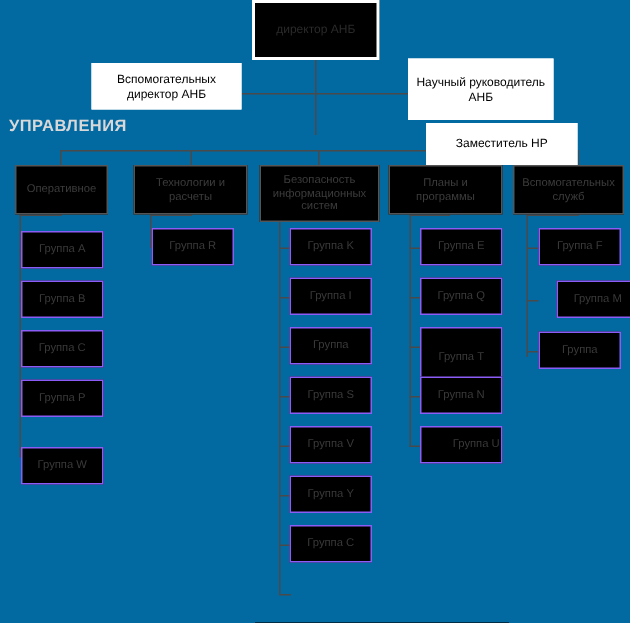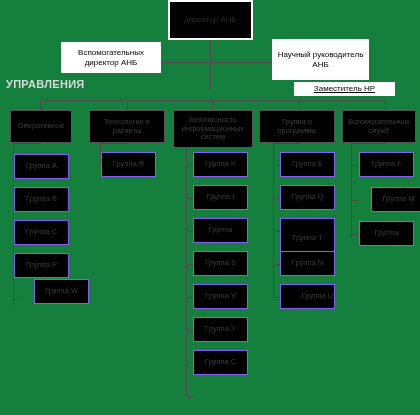--- a/index.html
+++ b/index.html
@@ -1,20 +1,20 @@
 <!DOCTYPE html>
 <html><head>
 <meta charset="utf-8">
 <title>NSA Org Chart</title>
 <style>
   html,body{margin:0;padding:0;background:#000;}
   #root{
     position:relative;
     width:420px;height:415px;
-    background:#15803d;
+    background:#0369a1;
     font-family:"Liberation Sans", sans-serif;
     overflow:hidden;
   }
   .line{position:absolute;background:#4a4a4a;}
   .box{
     position:absolute;
     box-sizing:border-box;
     display:flex;align-items:center;justify-content:center;
     text-align:center;
     line-height:1.15;
@@ -121,57 +121,57 @@
   </div>
 
   <div class="box light" style="left:61px;top:42px;width:100px;height:31px;">
     <span>Вспомогательных директор АНБ</span>
   </div>
 
   <div class="box light" style="left:272px;top:39px;width:97px;height:41px;z-index:3;">
     <span>Научный руководитель АНБ</span>
   </div>
 
-  <div class="box light" style="left:294px;top:82px;width:101px;height:14px;z-index:2;text-decoration:underline;">
+  <div class="box light" style="left:284px;top:82px;width:101px;height:28px;z-index:2;">
     <span>Заместитель НР</span>
   </div>
 
   <div class="section-label" style="left:6px;top:78px;">
     <span>УПРАВЛЕНИЯ</span>
   </div>
 
   <div class="box dept" style="left:10px;top:110px;width:62px;height:33px;">
     <span>Оперативное</span>
   </div>
   <div class="box dept" style="left:89px;top:110px;width:76px;height:33px;">
     <span>Технологии и расчеты</span>
   </div>
   <div class="box dept" style="left:173px;top:110px;width:80px;height:38px;">
     <span>Безопасность информационных систем</span>
   </div>
   <div class="box dept" style="left:259px;top:110px;width:76px;height:33px;">
-    <span>Группа и программы</span>
+    <span>Планы и программы</span>
   </div>
   <div class="box dept" style="left:342px;top:110px;width:74px;height:33px;">
     <span>Вспомогательных служб</span>
   </div>
 
   <div class="box grp" style="left:14px;top:154px;width:55px;height:25px;">
     <span>Группа A</span>
     </div>
   <div class="box grp" style="left:14px;top:187px;width:55px;height:25px;">
     <span>Группа B</span>
     </div>
   <div class="box grp" style="left:14px;top:220px;width:55px;height:25px;">
     <span>Группа C</span>
     </div>
   <div class="box grp" style="left:14px;top:253px;width:55px;height:25px;">
     <span>Группа P</span>
     </div>
-  <div class="box grp" style="left:14px;top:279px;width:55px;height:25px;margin-left:20px;">
+  <div class="box grp" style="left:14px;top:298px;width:55px;height:25px;">
     <span>Группа W</span>
     </div>
 
   <div class="box grp" style="left:101px;top:152px;width:55px;height:25px;">
     <span>Группа R</span>
     </div>
 
   <div class="box grp" style="left:193px;top:152px;width:55px;height:25px;">
     <span>Группа K</span>
     </div>

